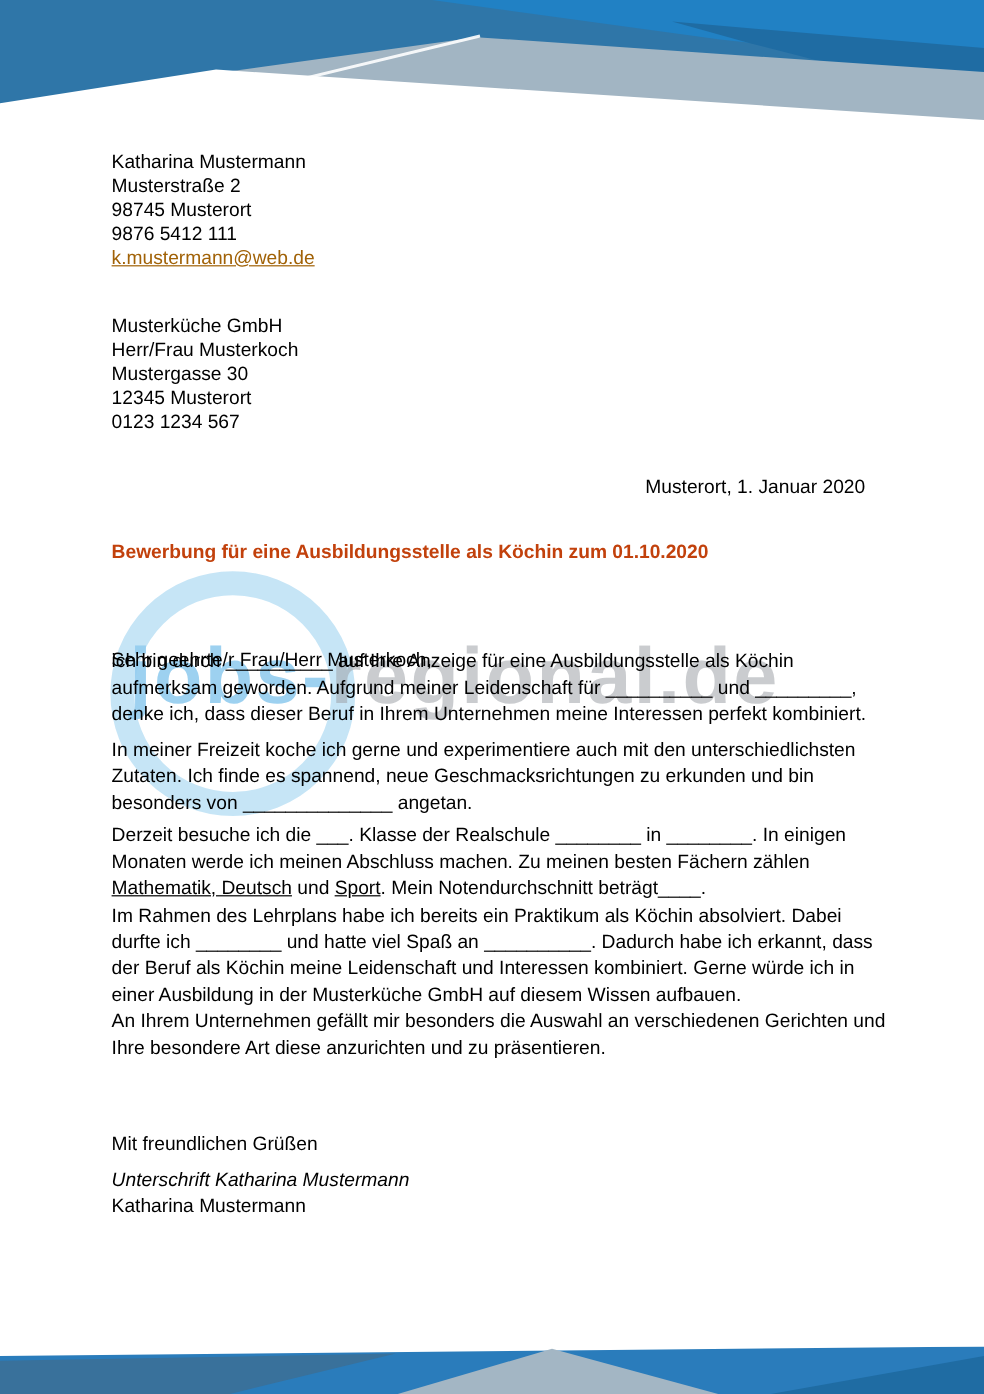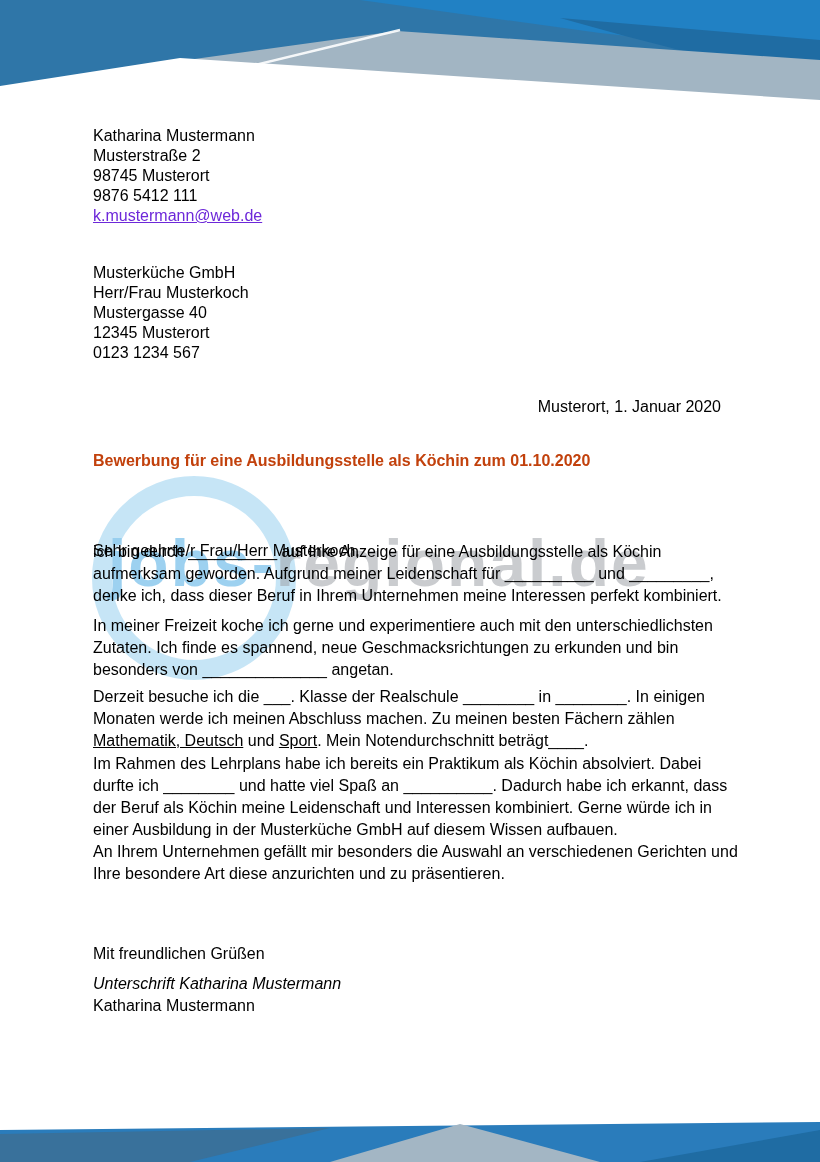--- a/index.html
+++ b/index.html
@@ -19,21 +19,21 @@
   
   .wm{left:88px;top:472px;width:690px;height:220px;z-index:1;pointer-events:none;}
   .wm-text{position:absolute;left:20px;top:58px;font-size:66px;font-weight:bold;
            letter-spacing:2px;white-space:nowrap;line-height:1;}
   .wm-blue{color:rgba(146,204,238,0.90);}
   .wm-gray{color:rgba(158,163,168,0.55);}
   
   .txt{z-index:2;font-size:16px;line-height:20px;}
   .para{z-index:2;font-size:16px;line-height:22px;width:648px;left:93px;margin:0;}
   .addr div{white-space:nowrap;}
-  .email a{color:#6d28d9;text-decoration:underline;}
+  .email a{color:#a16207;text-decoration:underline;}
   .date{width:628px;left:93px;text-align:right;}
   .subject{left:93px;font-weight:bold;color:#c2410c;font-size:16px;white-space:nowrap;}
   .u{text-decoration:underline;}
   .italic{font-style:italic;}
   .bold{font-weight:bold;}
 </style>
 </head>
 <body>
 
 <div class="page">
@@ -60,21 +60,21 @@
     <div>Katharina Mustermann</div>
     <div>Musterstraße 2</div>
     <div>98745 Musterort</div>
     <div>9876 5412 111</div>
     <div class="email"><a href="#">k.mustermann@web.de</a></div>
   </div>
 
   <div class="abs txt addr" style="left:93px;top:263px;">
     <div>Musterküche GmbH</div>
     <div>Herr/Frau Musterkoch</div>
-    <div>Mustergasse 40</div>
+    <div>Mustergasse 30</div>
     <div>12345 Musterort</div>
     <div>0123 1234 567</div>
   </div>
 
   <div class="abs txt date" style="top:397px;">Musterort, 1. Januar 2020</div>
 
   <div class="abs subject" style="top:452px;">Bewerbung für eine Ausbildungsstelle als Köchin zum 01.10.2020</div>
 
   <p class="abs para" style="top:540px;">Sehr geehrte/r Frau/Herr Musterkoch,</p>
 

